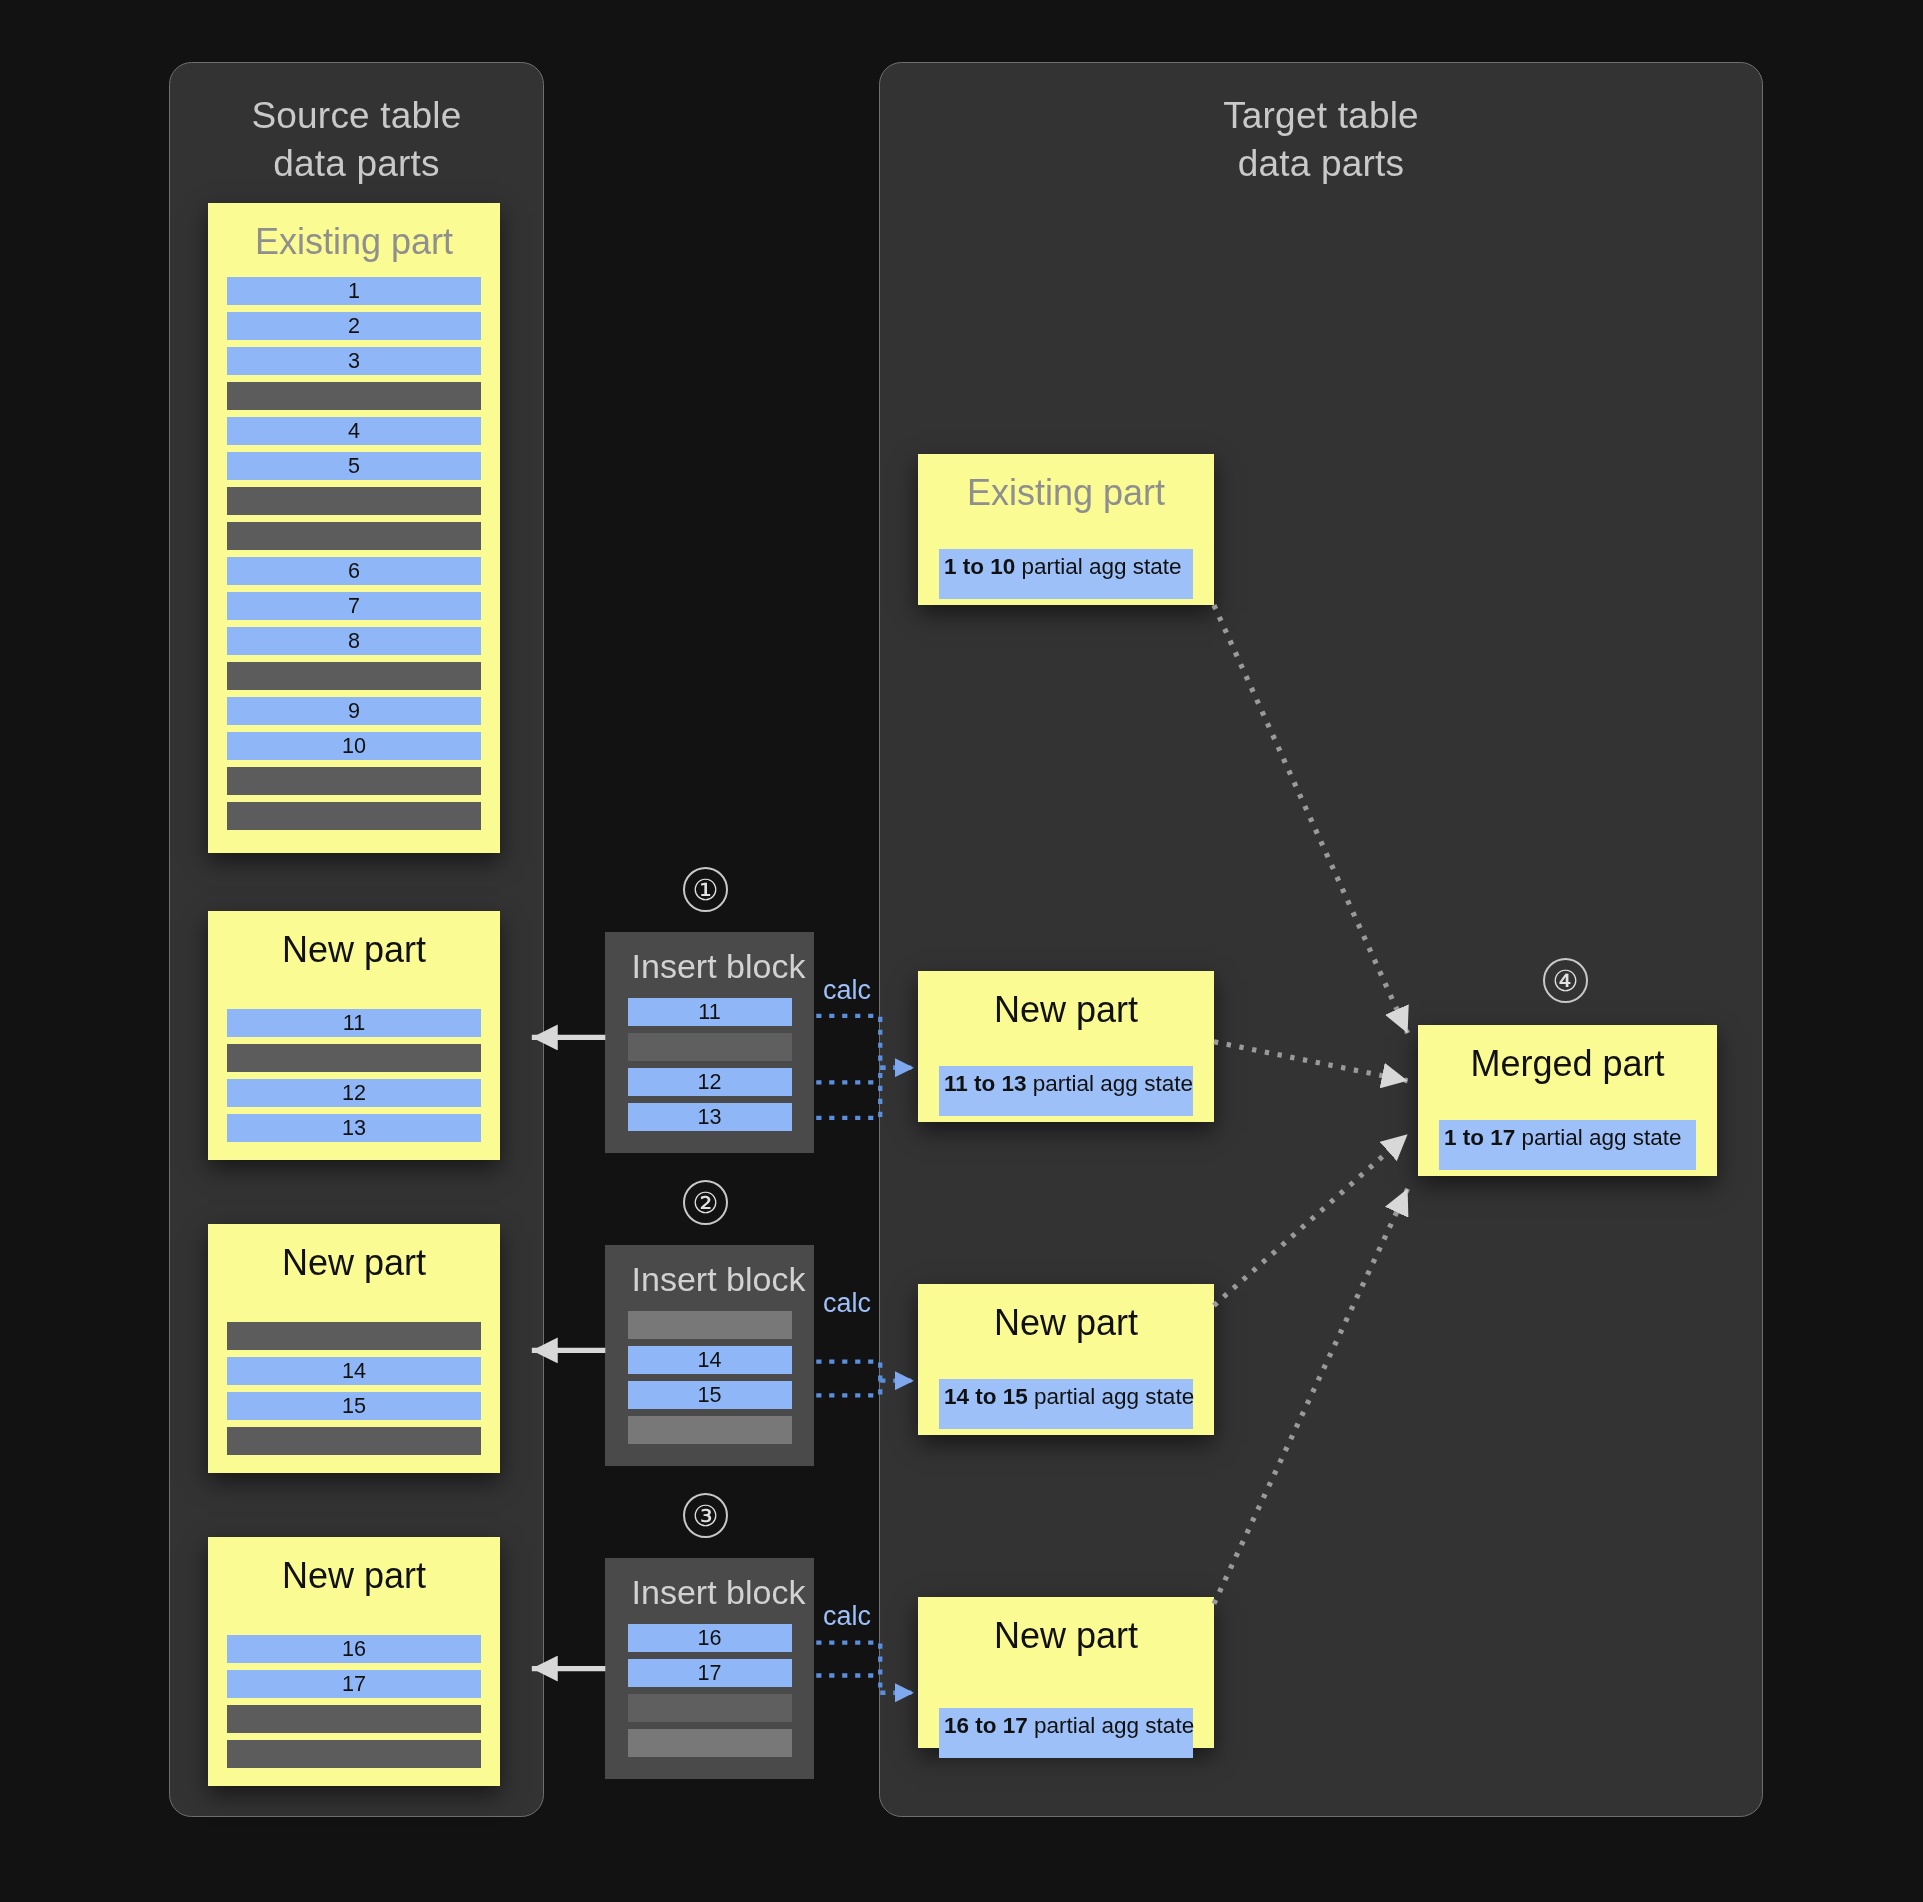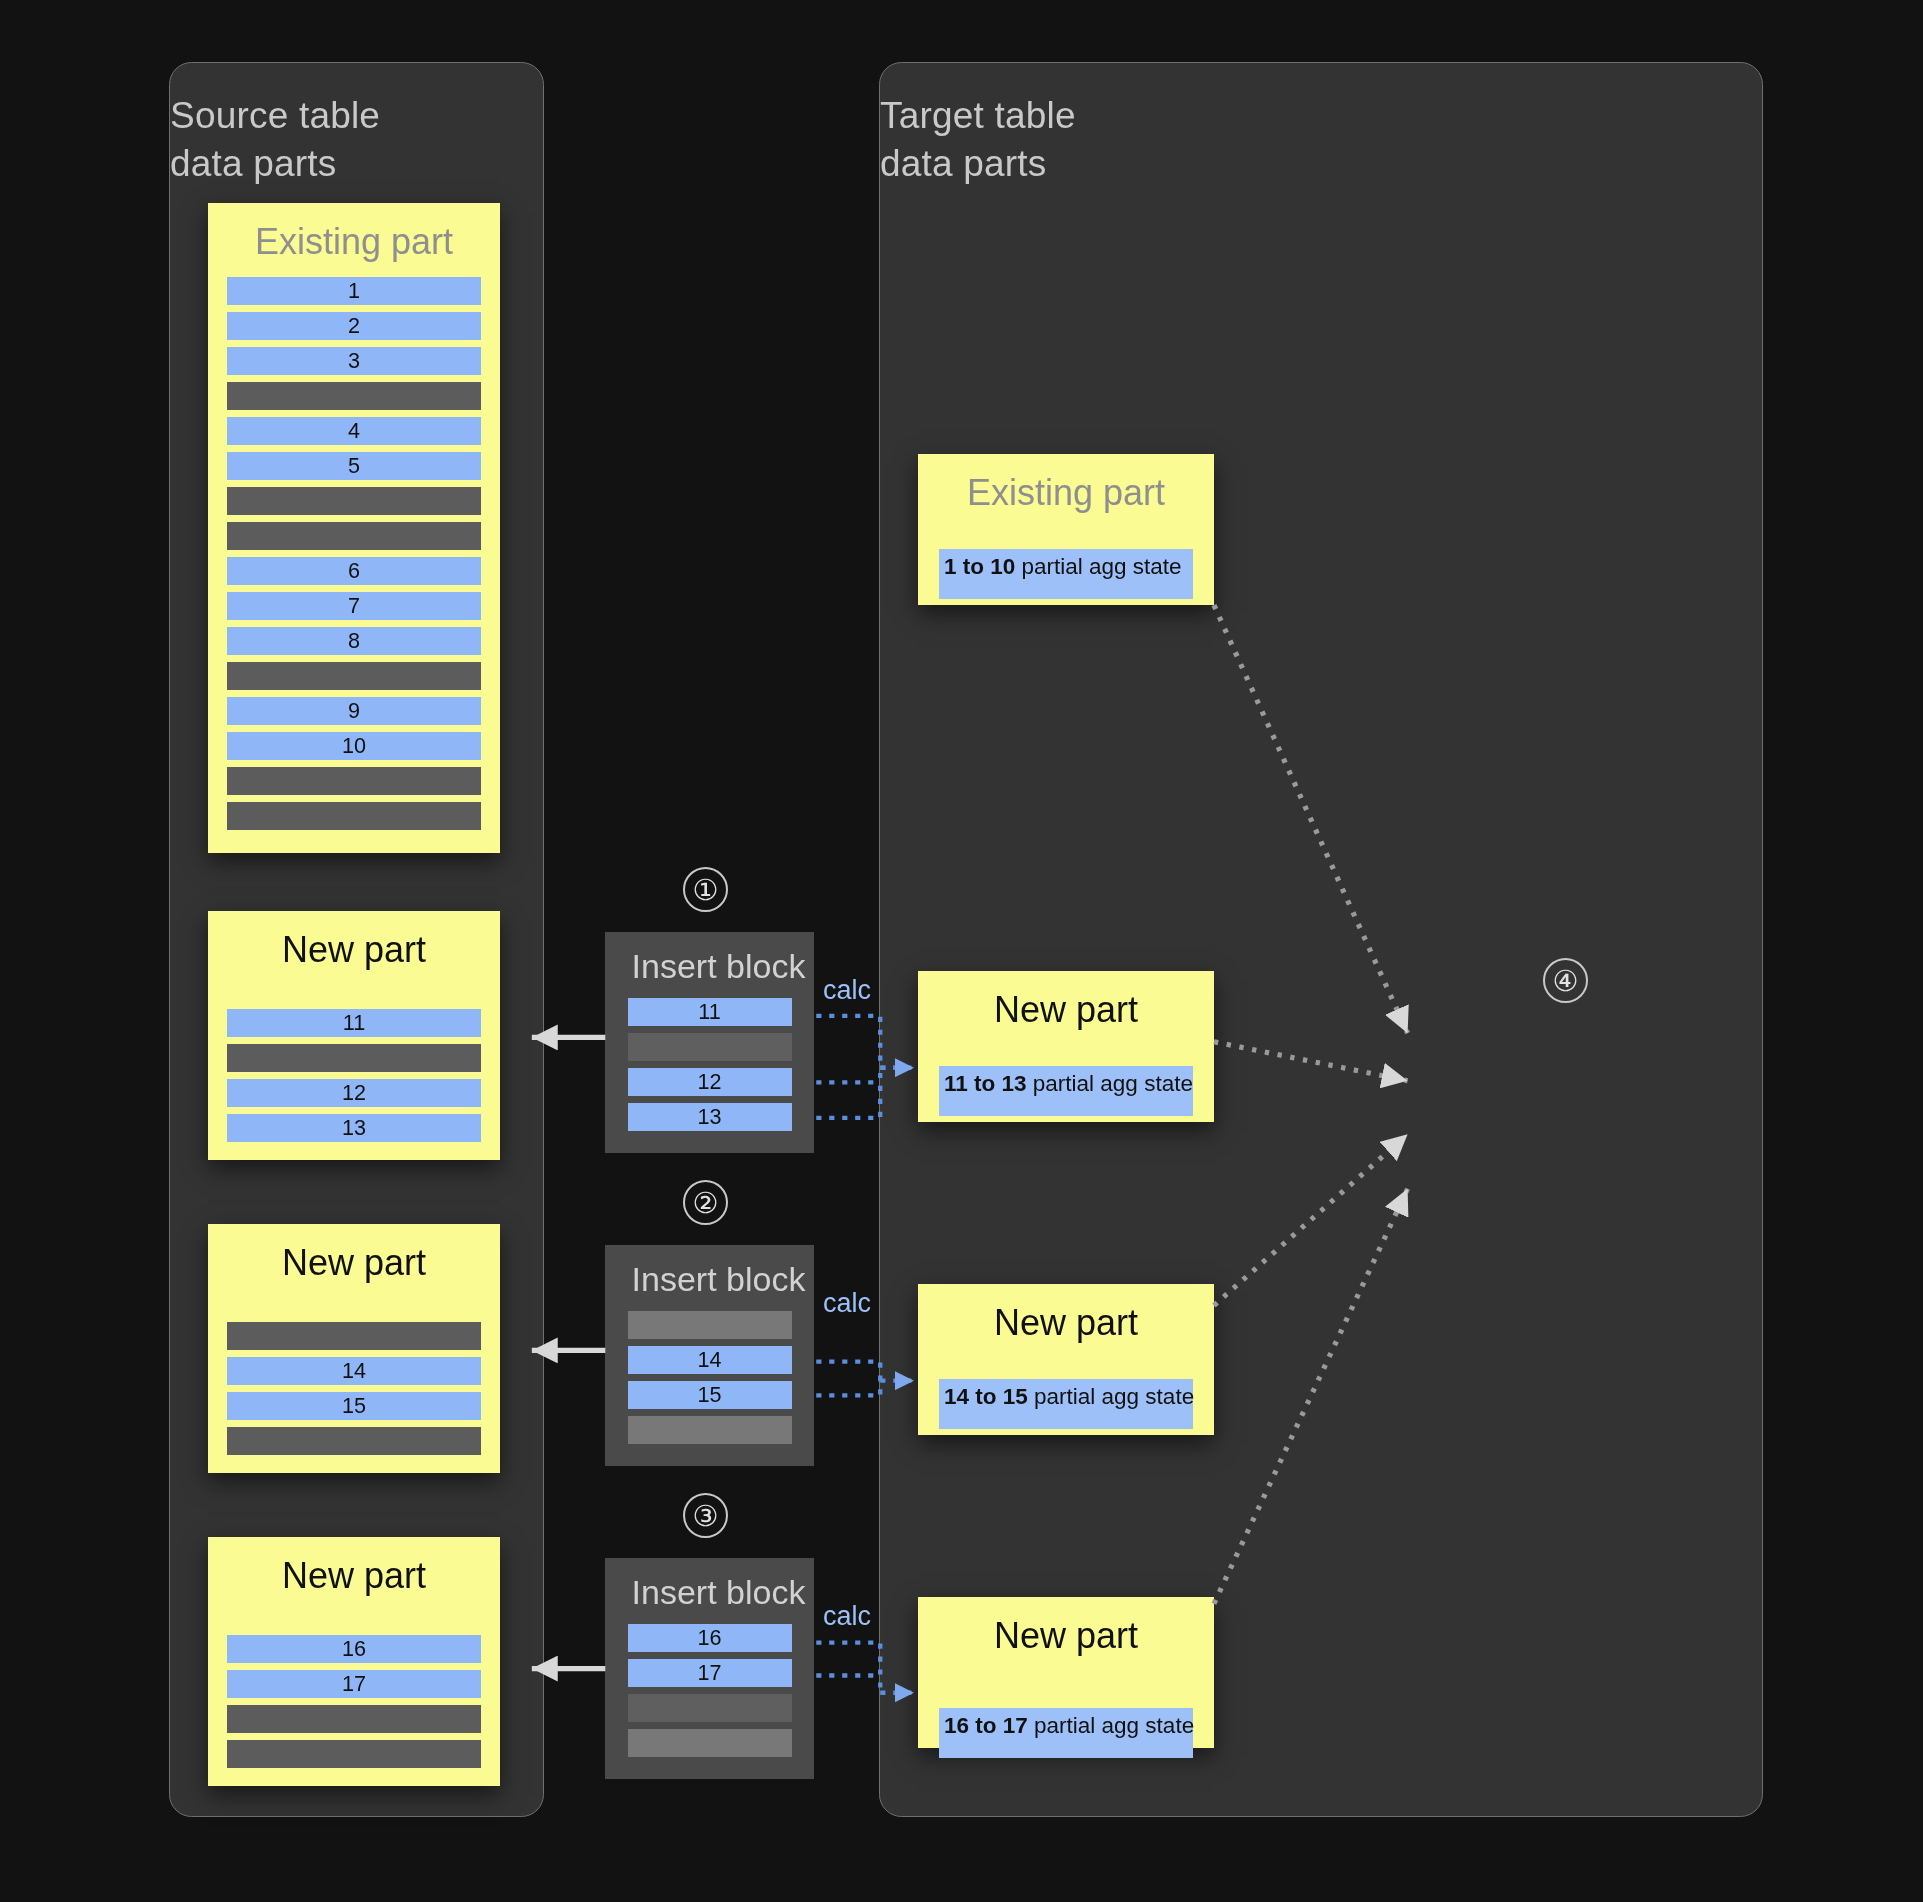--- a/index.html
+++ b/index.html
@@ -13,21 +13,21 @@
   
   .panel{
     position:absolute;
     background:#333333;
     border:1.7px solid #6f6f6f;
     border-radius:22.5px;
     box-sizing:border-box;
   }
   .panel-title{
     position:absolute;left:0;right:0;top:29px;
-    text-align:left;
+    text-align:center;
     color:#c9c9c9;
     font-size:37px;
     line-height:48px;
     white-space:pre-line;
     letter-spacing:0.2px;
   }
 
   
   .part{
     position:absolute;
@@ -238,20 +238,26 @@
   </div>
 
   <div class="part" style="left:918px;top:1597px;width:296px;height:151px;">
     <div class="part-title">New part</div>
     <div class="agg" style="top:95px;margin-top:16px;">
       <b>16 to 17</b><span> partial agg state</span>
     </div>
   </div>
 
   <div class="badge" style="left:1543px;top:958px;">④</div>
+  <div class="part" style="left:1418px;top:1025px;width:299px;height:151px;">
+    <div class="part-title">Merged part</div>
+    <div class="agg" style="top:95px;">
+      <b>1 to 17</b><span> partial agg state</span>
+    </div>
+  </div>
 
   <svg id="wires" viewBox="0 0 2224 2200" width="1923" height="1902">
     <defs>
       <marker id="ah-gray" markerWidth="12" markerHeight="12" refX="9" refY="5" orient="auto" markerUnits="userSpaceOnUse">
         <path d="M0,0 L10,5 L0,10 z" fill="#b9b9b9"></path>
       </marker>
       <marker id="ah-gray-big" markerWidth="34" markerHeight="30" refX="30" refY="15" orient="auto" markerUnits="userSpaceOnUse">
         <path d="M0,0 L30,15 L0,30 z" fill="#d8d8d8"></path>
       </marker>
       <marker id="ah-blue" markerWidth="26" markerHeight="22" refX="23" refY="11" orient="auto" markerUnits="userSpaceOnUse">

